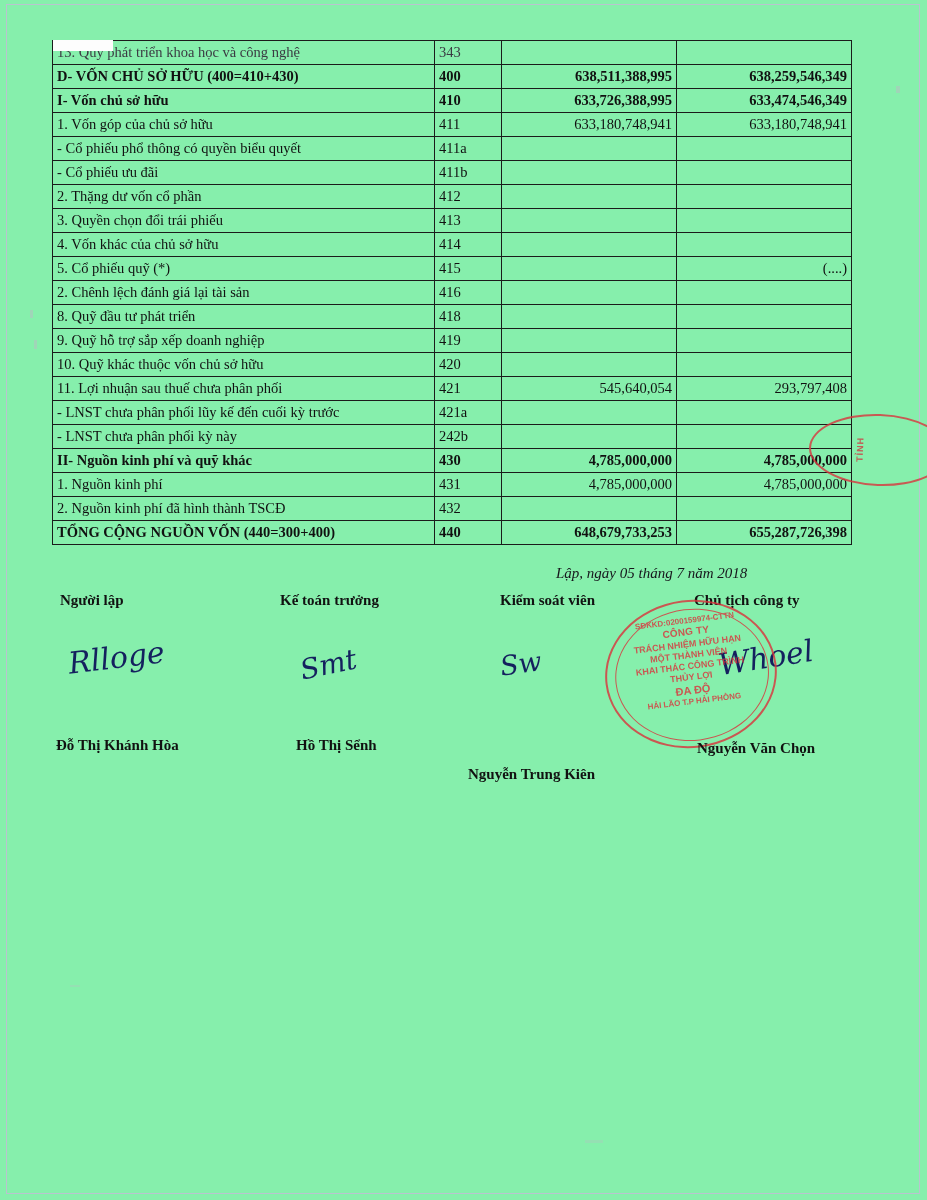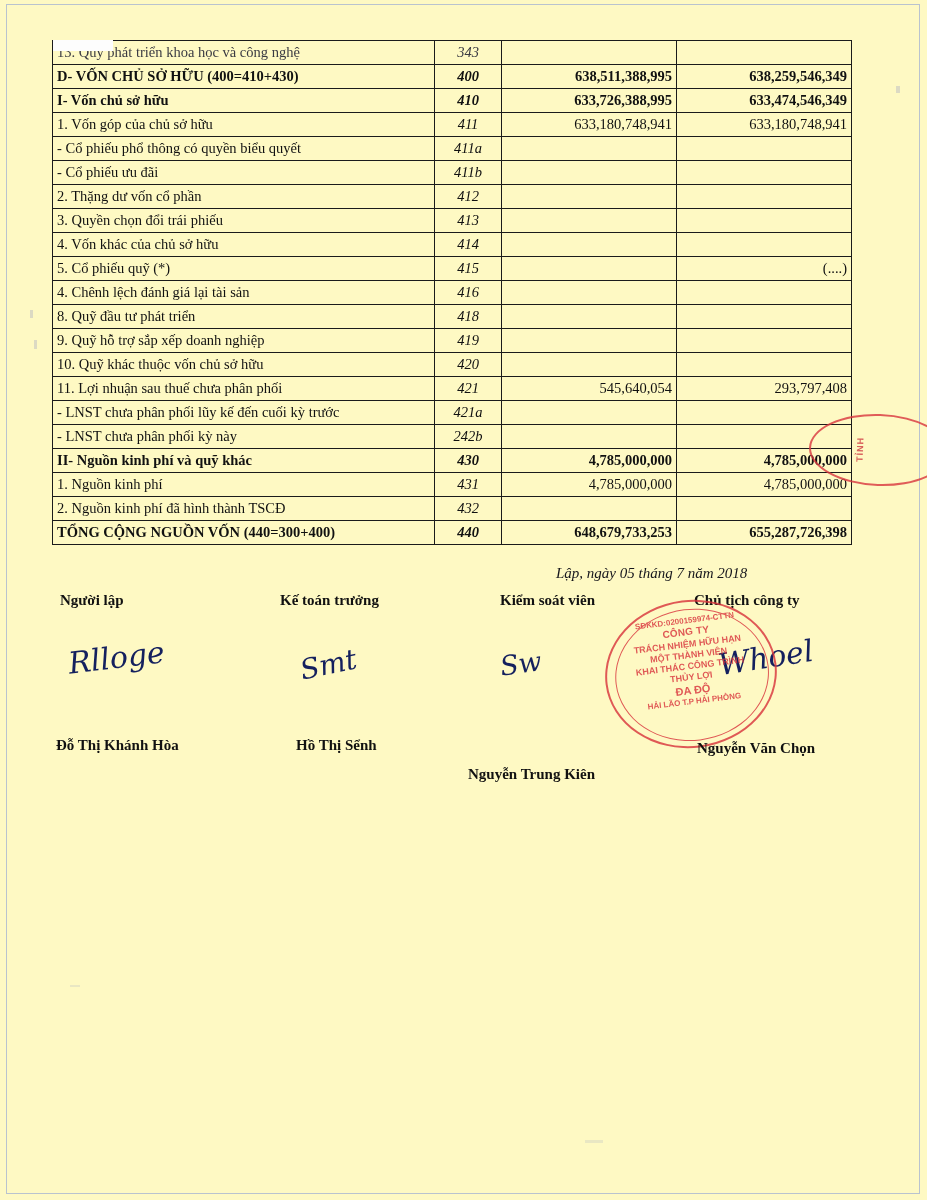--- a/index.html
+++ b/index.html
@@ -14,21 +14,21 @@
     font-family: "Liberation Serif", serif;
     color: #111;
     overflow: hidden;
   }
 
   .page {
     position: absolute;
     left: 0; top: 0;
     width: 927px;
     height: 1200px;
-    background: #fef9c3;
+    background: #86efac;
   }
 
   
   .page-edge {
     position: absolute;
     left: 6px; top: 4px;
     width: 914px; height: 1190px;
     border: 1px solid #b9c3cf;
     box-sizing: border-box;
   }
@@ -44,21 +44,21 @@
     line-height: 1.05;
   }
   table.balance td {
     border: 1px solid #1b1b1b;
     padding: 1px 4px;
     height: 21px;
     vertical-align: middle;
     white-space: nowrap;
   }
   td.c-label { width: 385px; text-align: left; padding-left: 8px; }
-  td.c-code  { width: 62px;  text-align: center; font-style: italic; }
+  td.c-code  { width: 62px;  text-align: left; }
   td.c-num1  { width: 175px; text-align: right; padding-right: 10px; }
   td.c-num2  { width: 175px; text-align: right; padding-right: 8px; }
 
   tr.bold td { font-weight: bold; }
   td.center-label { padding-left: 0; }
 
   
   tr.cut td { color: #3a3a42; }
   .cut-mask {
     position: absolute;
@@ -248,21 +248,21 @@
           <td class="c-num1"></td>
           <td class="c-num2"></td>
         </tr>
         <tr>
           <td class="c-label">5. Cổ phiếu quỹ (*)</td>
           <td class="c-code">415</td>
           <td class="c-num1"></td>
           <td class="c-num2">(....)</td>
         </tr>
         <tr>
-          <td class="c-label">4. Chênh lệch đánh giá lại tài sản</td>
+          <td class="c-label">2. Chênh lệch đánh giá lại tài sản</td>
           <td class="c-code">416</td>
           <td class="c-num1"></td>
           <td class="c-num2"></td>
         </tr>
         <tr>
           <td class="c-label">8. Quỹ đầu tư phát triển</td>
           <td class="c-code">418</td>
           <td class="c-num1"></td>
           <td class="c-num2"></td>
         </tr>

